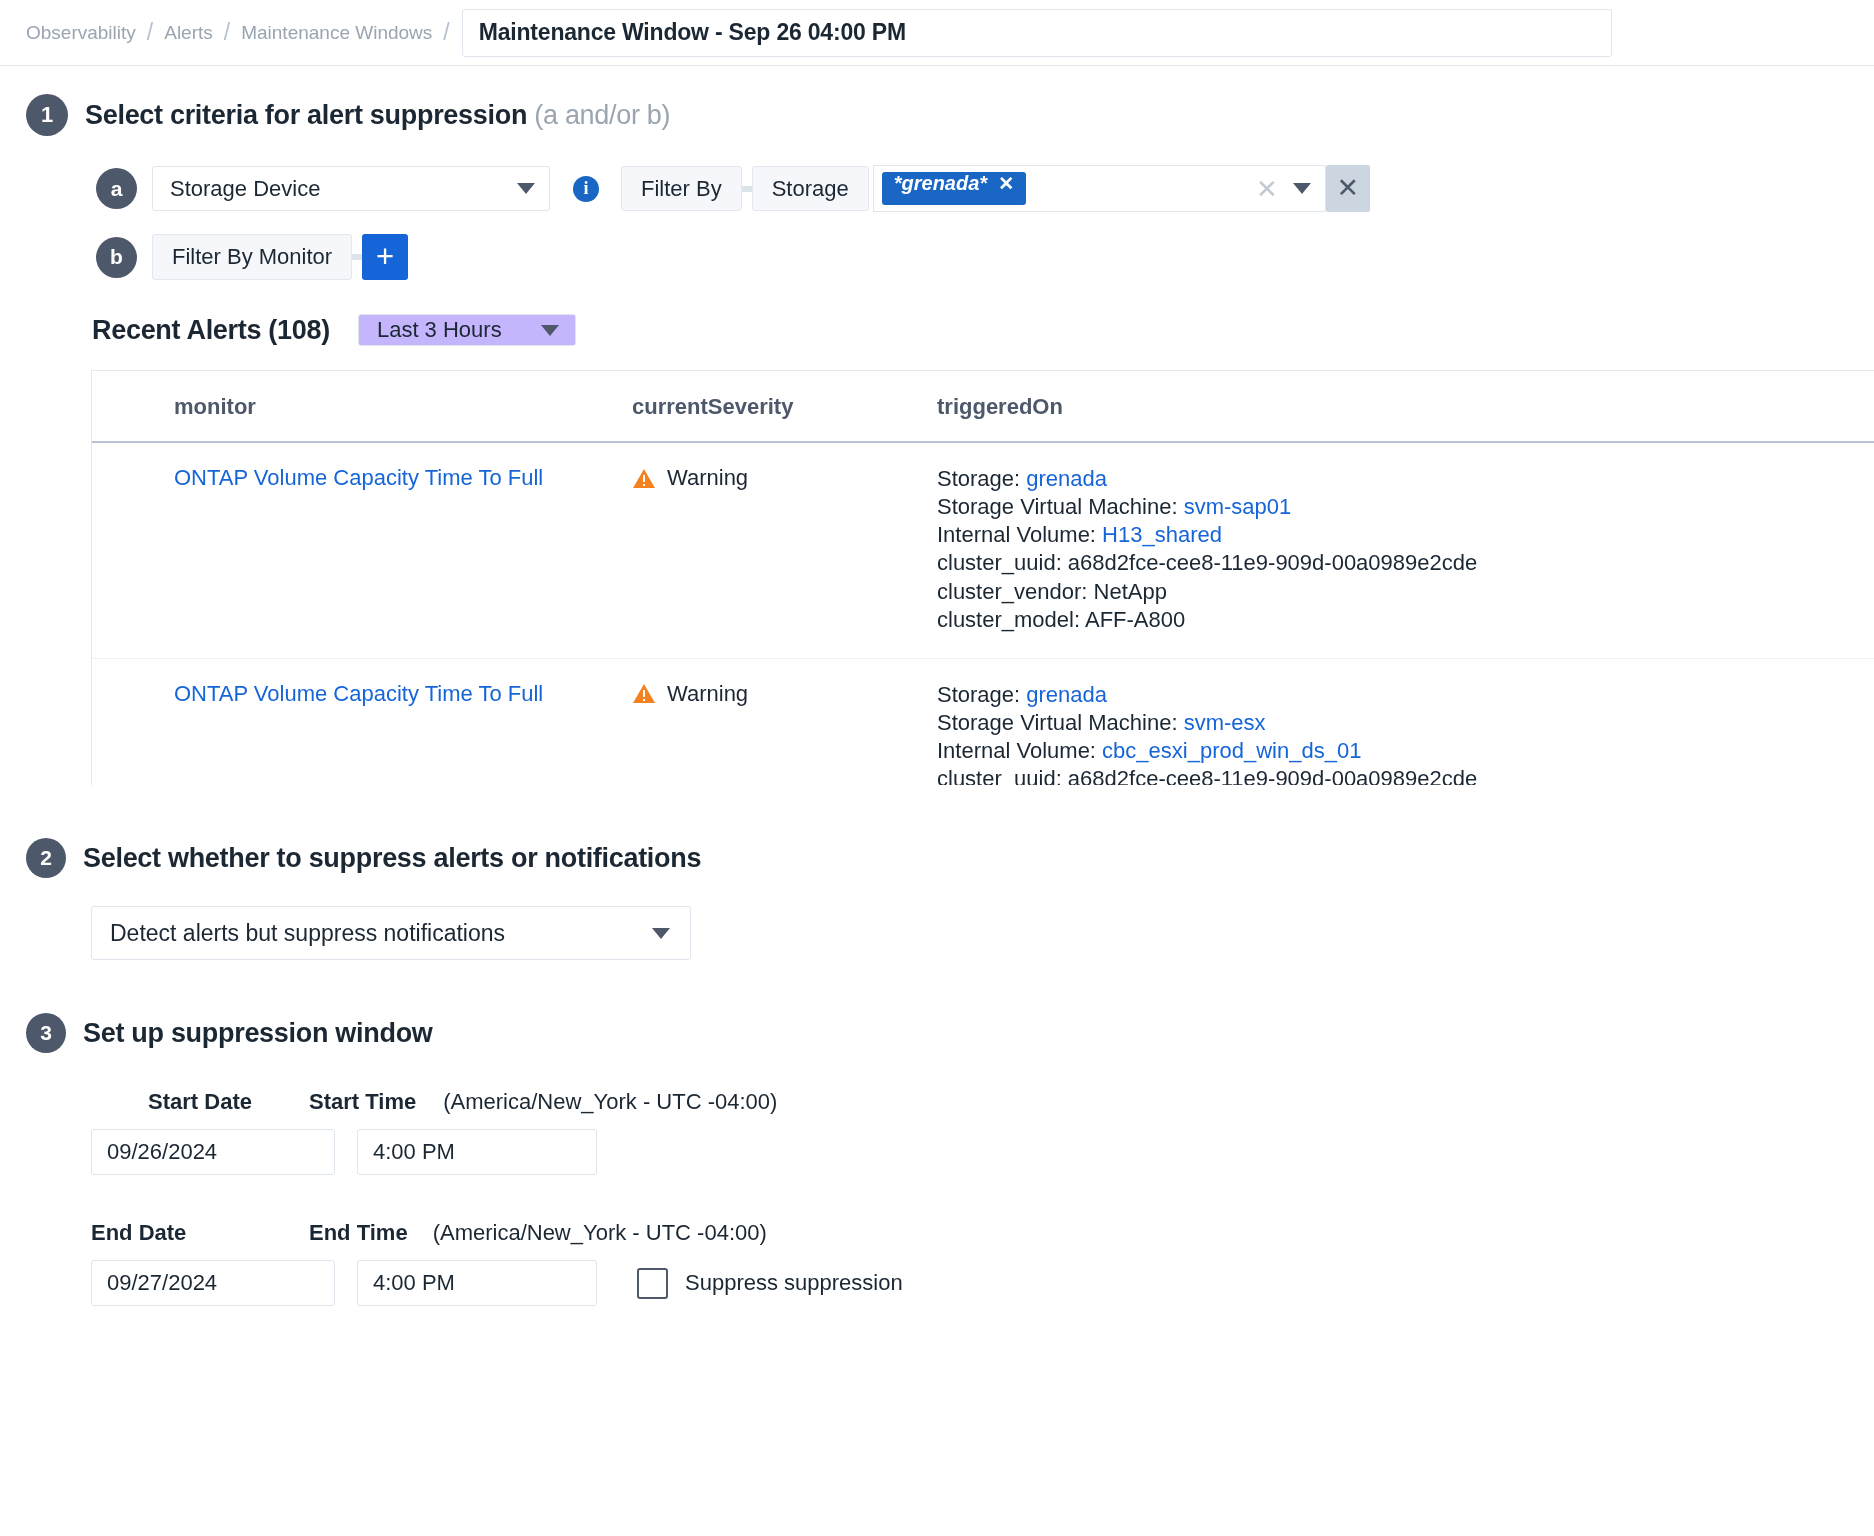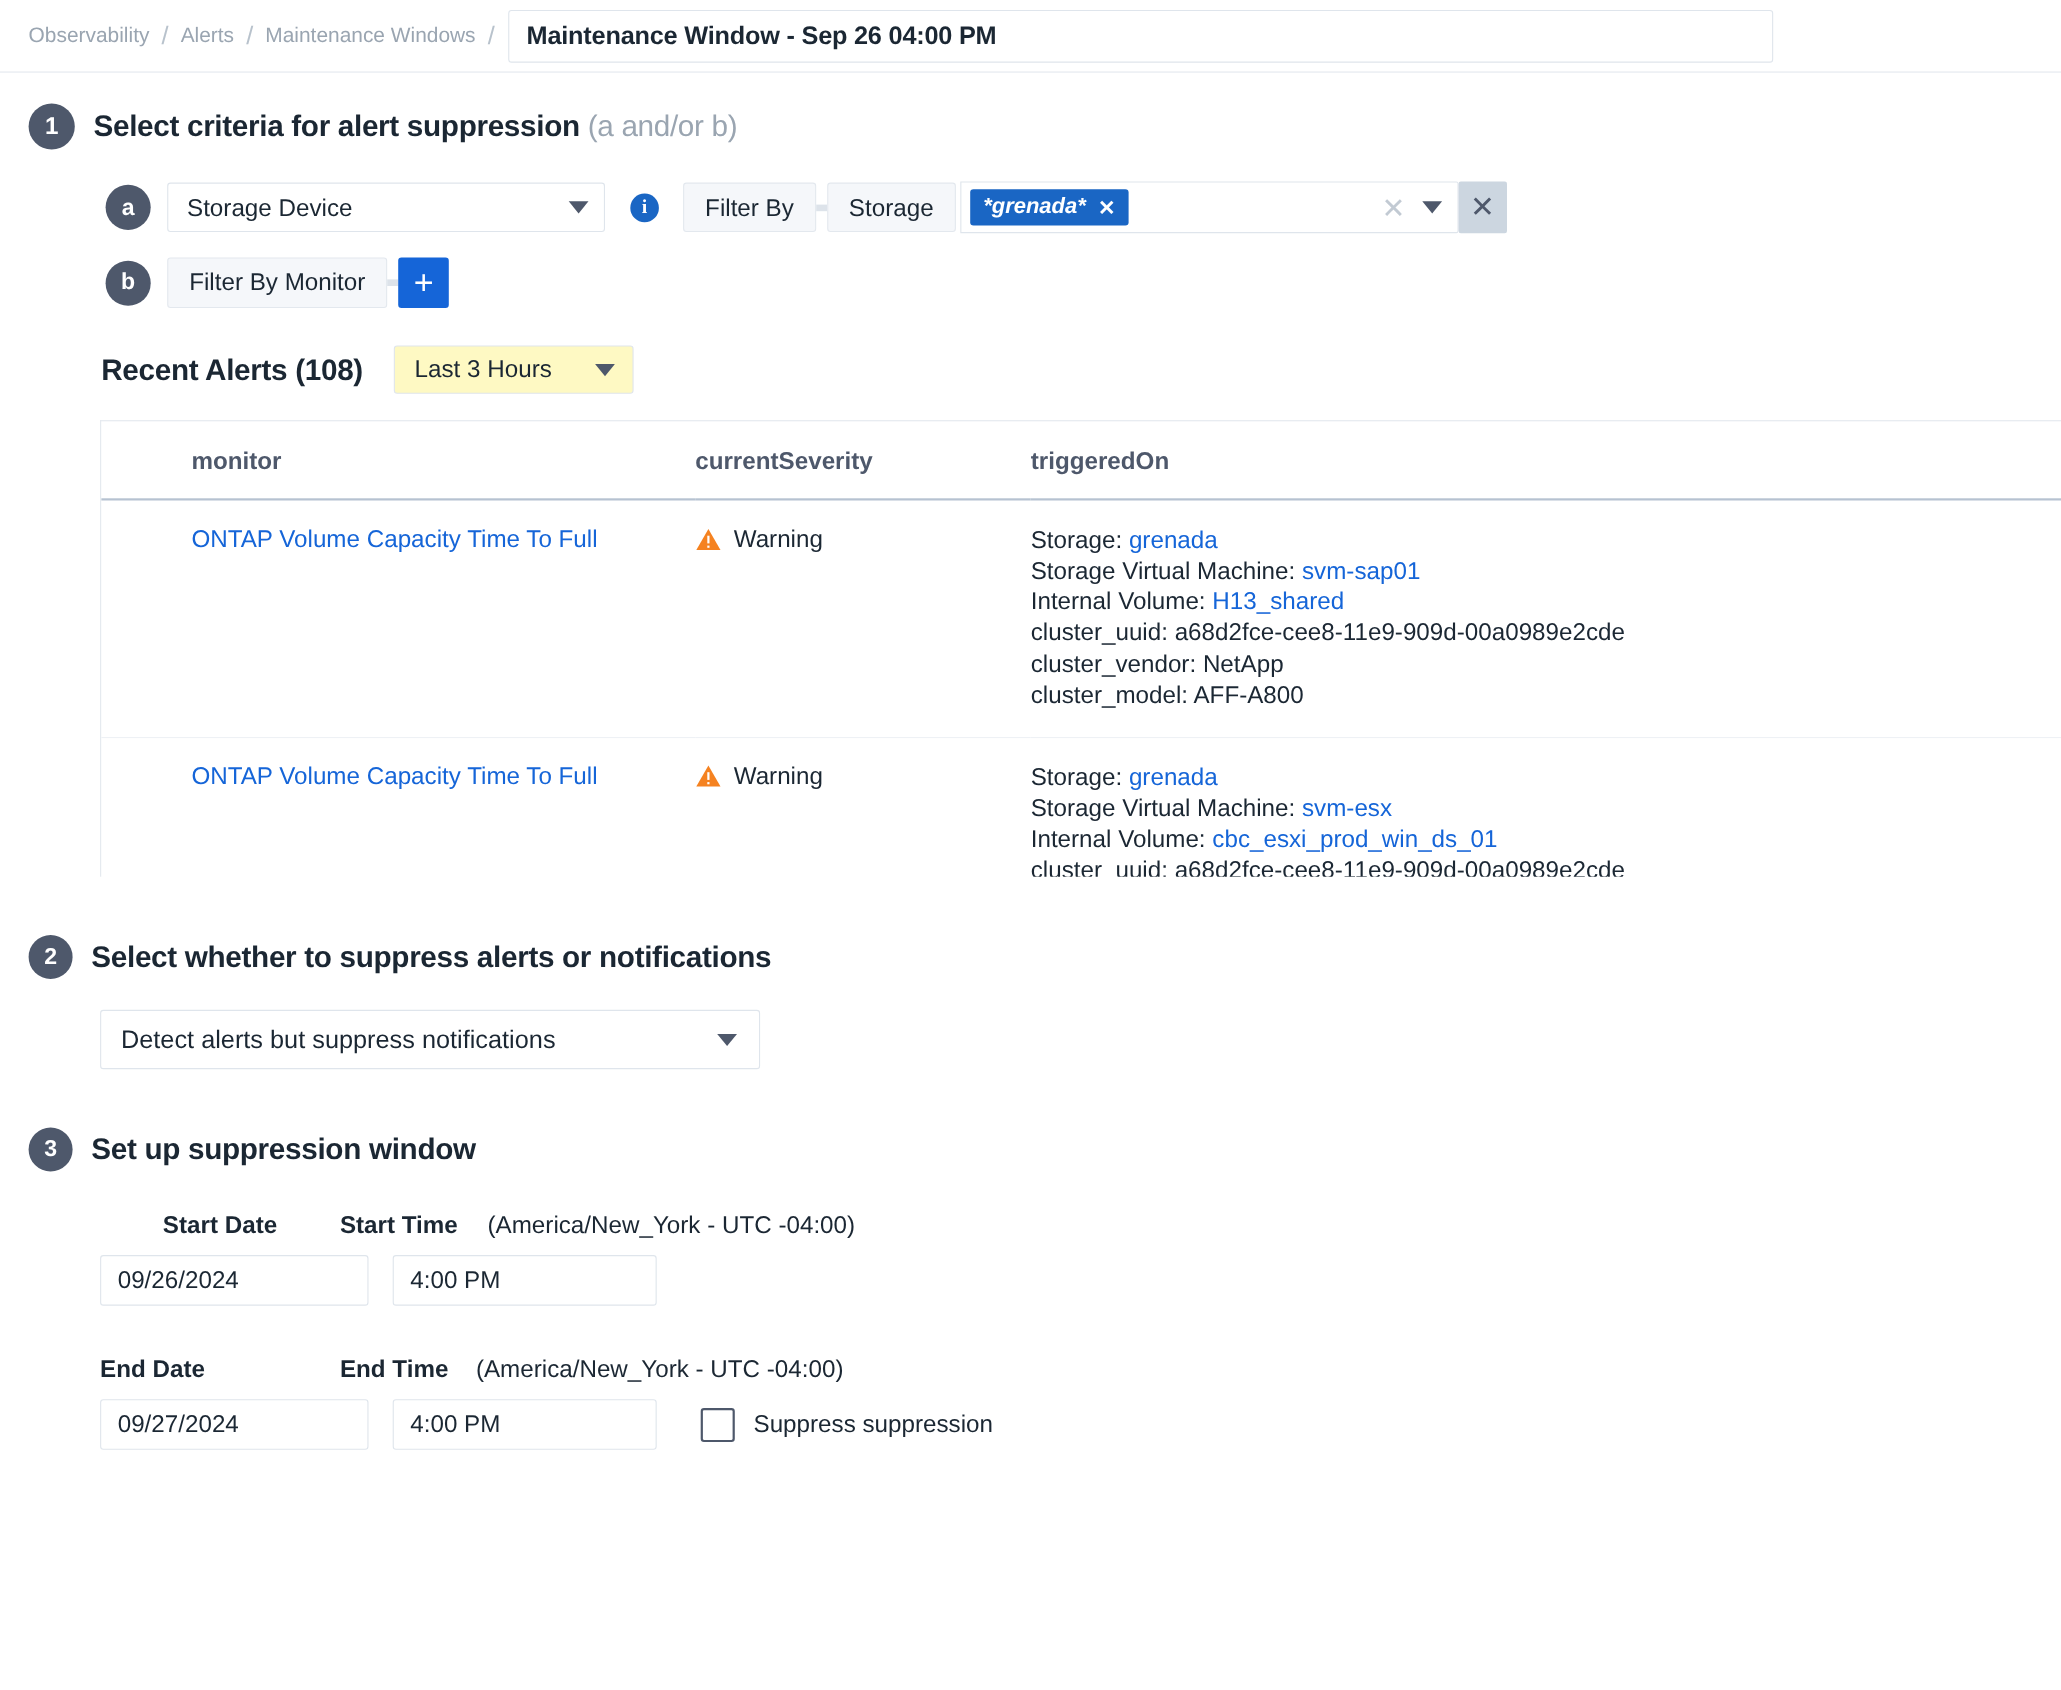--- a/index.html
+++ b/index.html
@@ -167,21 +167,20 @@
     padding: 0 10px 0 8px;
     border-radius: 0 2px 2px 0;
     margin-left: 4px;
   }
   .token {
     background: #1a66c4;
     color: #fff;
     height: 33px;
     border-radius: 3px;
     display: flex;
-    align-items: center;
     gap: 11px;
     padding: 0 12px;
     font-size: 20px;
     font-style: italic;
     font-weight: bold;
     cursor: pointer;
   }
   .token .tx {
     font-style: normal;
     font-weight: bold;
@@ -239,24 +238,24 @@
     margin-top: 34px;
   }
   .alerts-title {
     font-size: 27px;
     font-weight: bold;
     color: #1b2733;
     letter-spacing: -0.3px;
   }
   .range-sel {
     width: 218px;
-    height: 44px;
+    height: 32px;
     border: 1px solid #dfe5ec;
     border-radius: 3px;
-    background: #fef9c3;
+    background: #c4b5fd;
     display: flex;
     align-items: center;
     justify-content: space-between;
     padding: 0 16px 0 18px;
     font-size: 22px;
     cursor: pointer;
   }
 
   
   .table-wrap {

